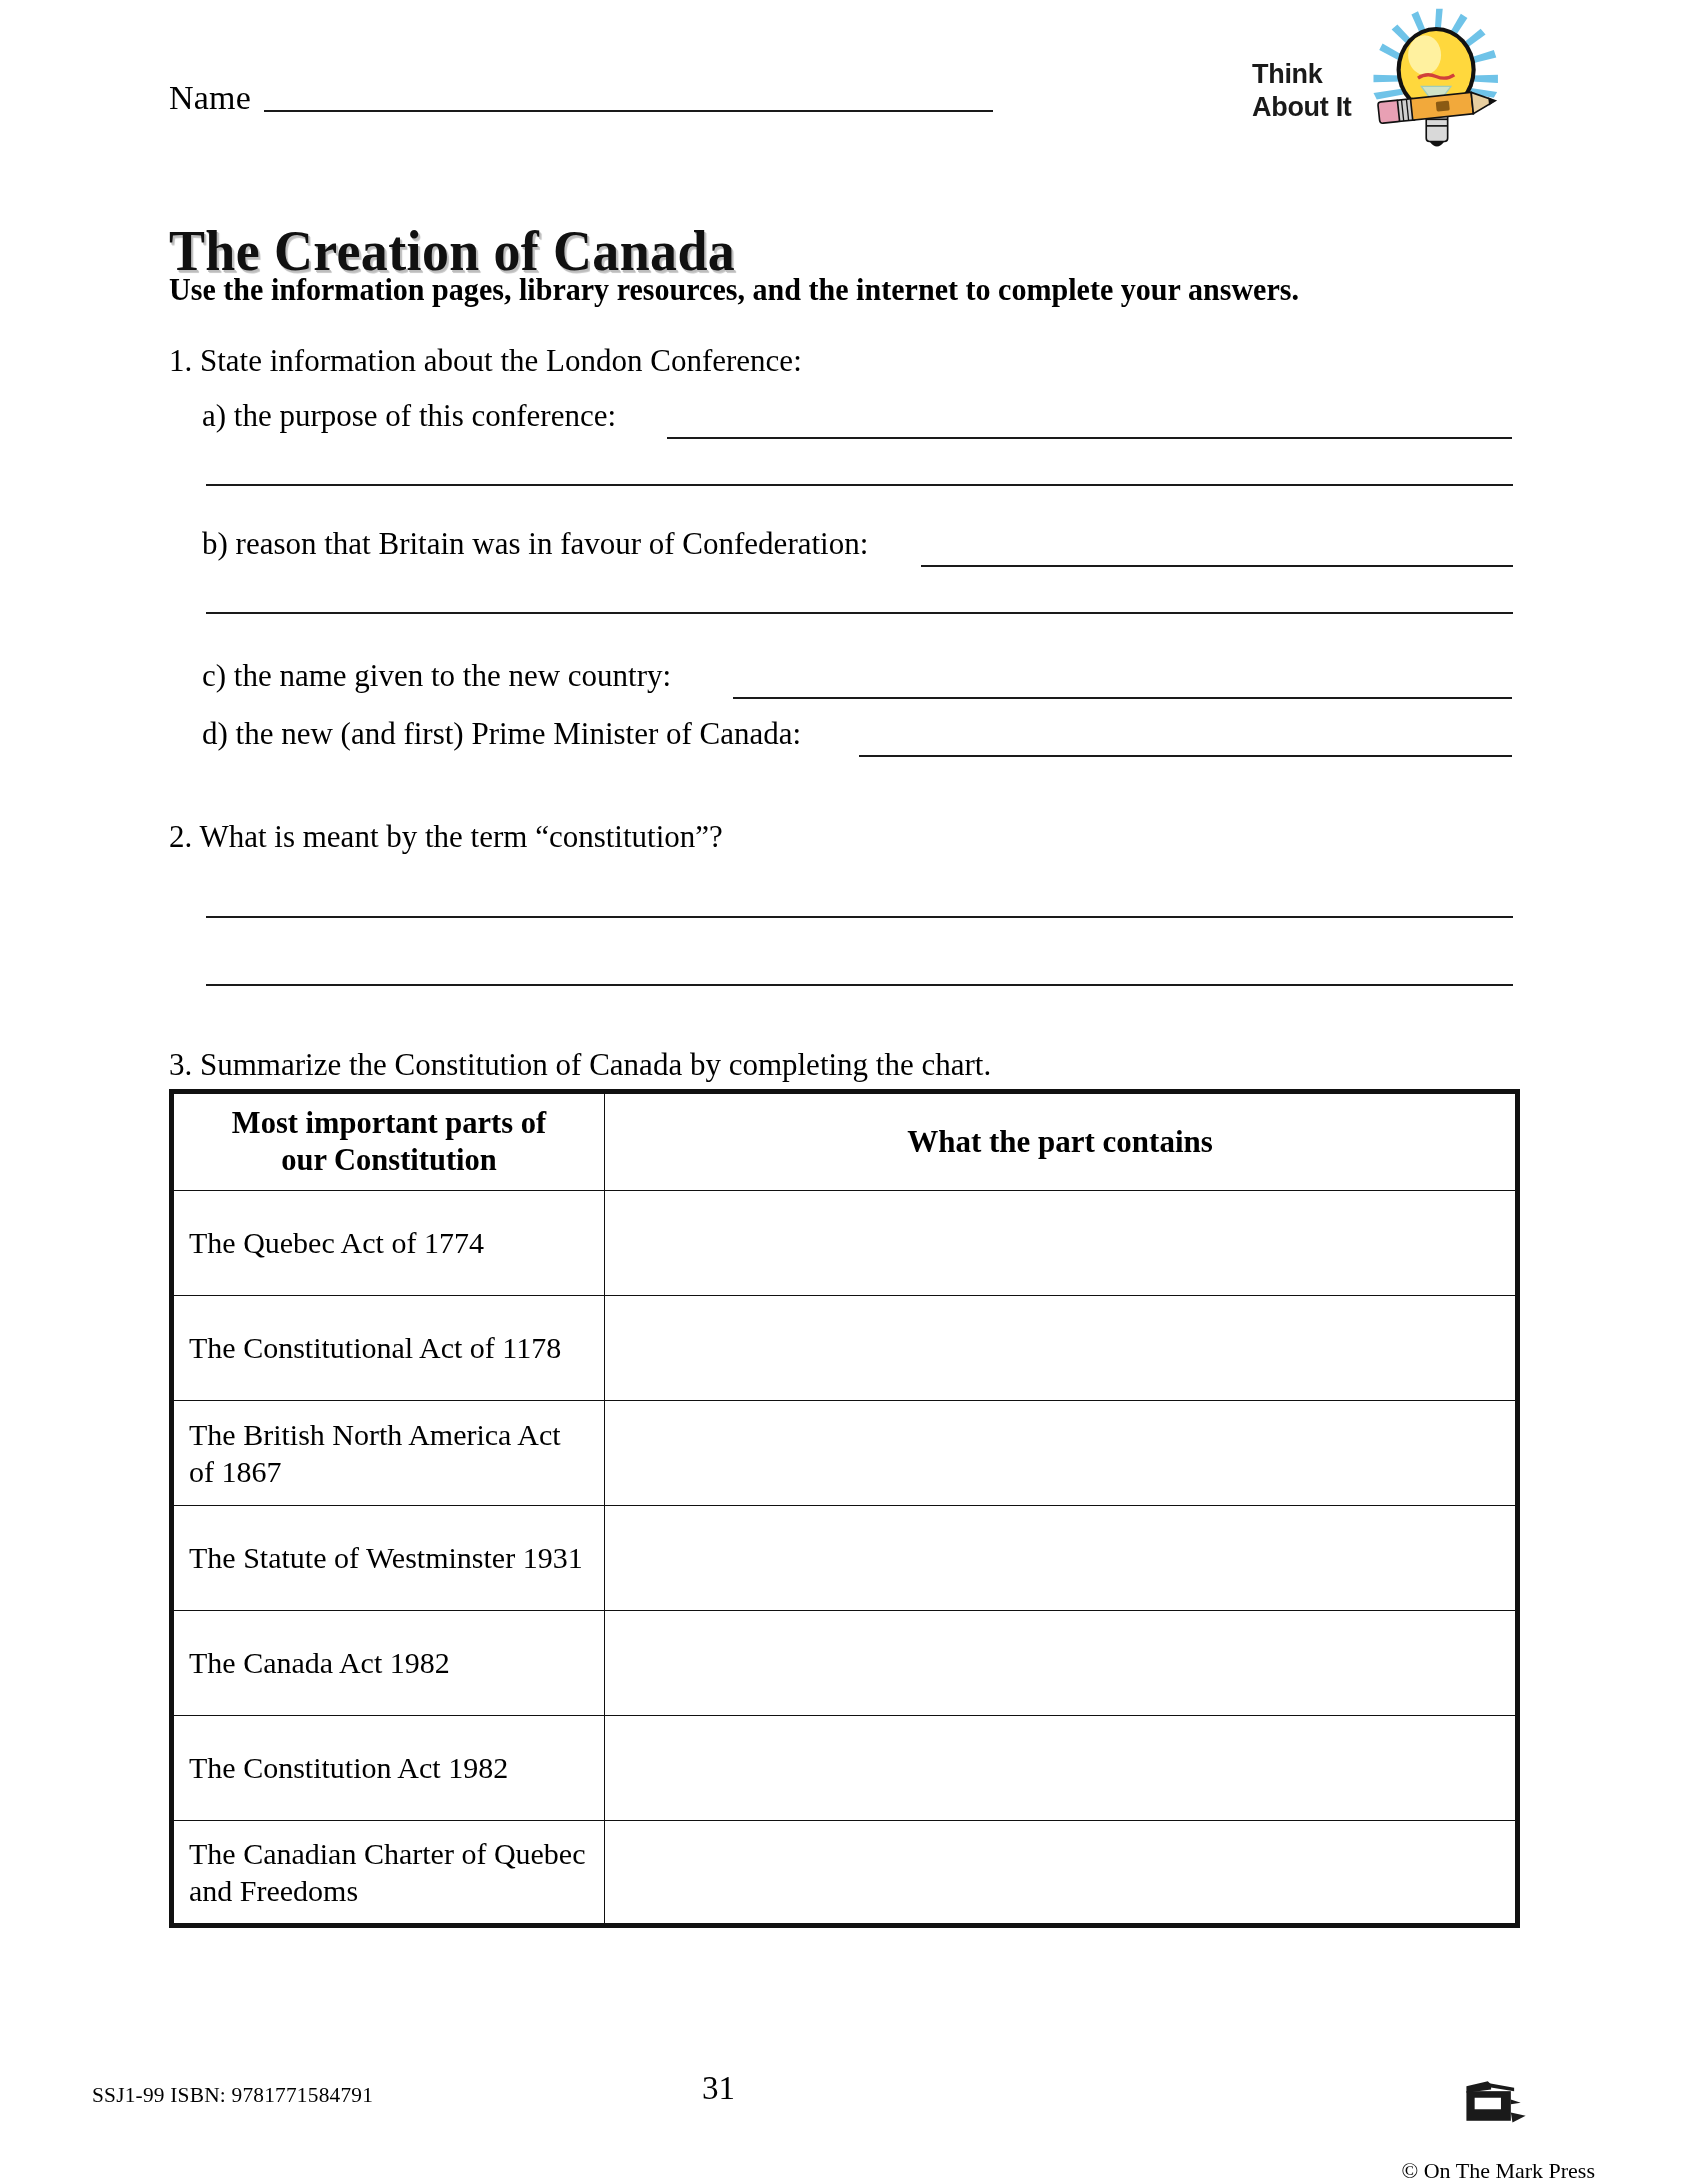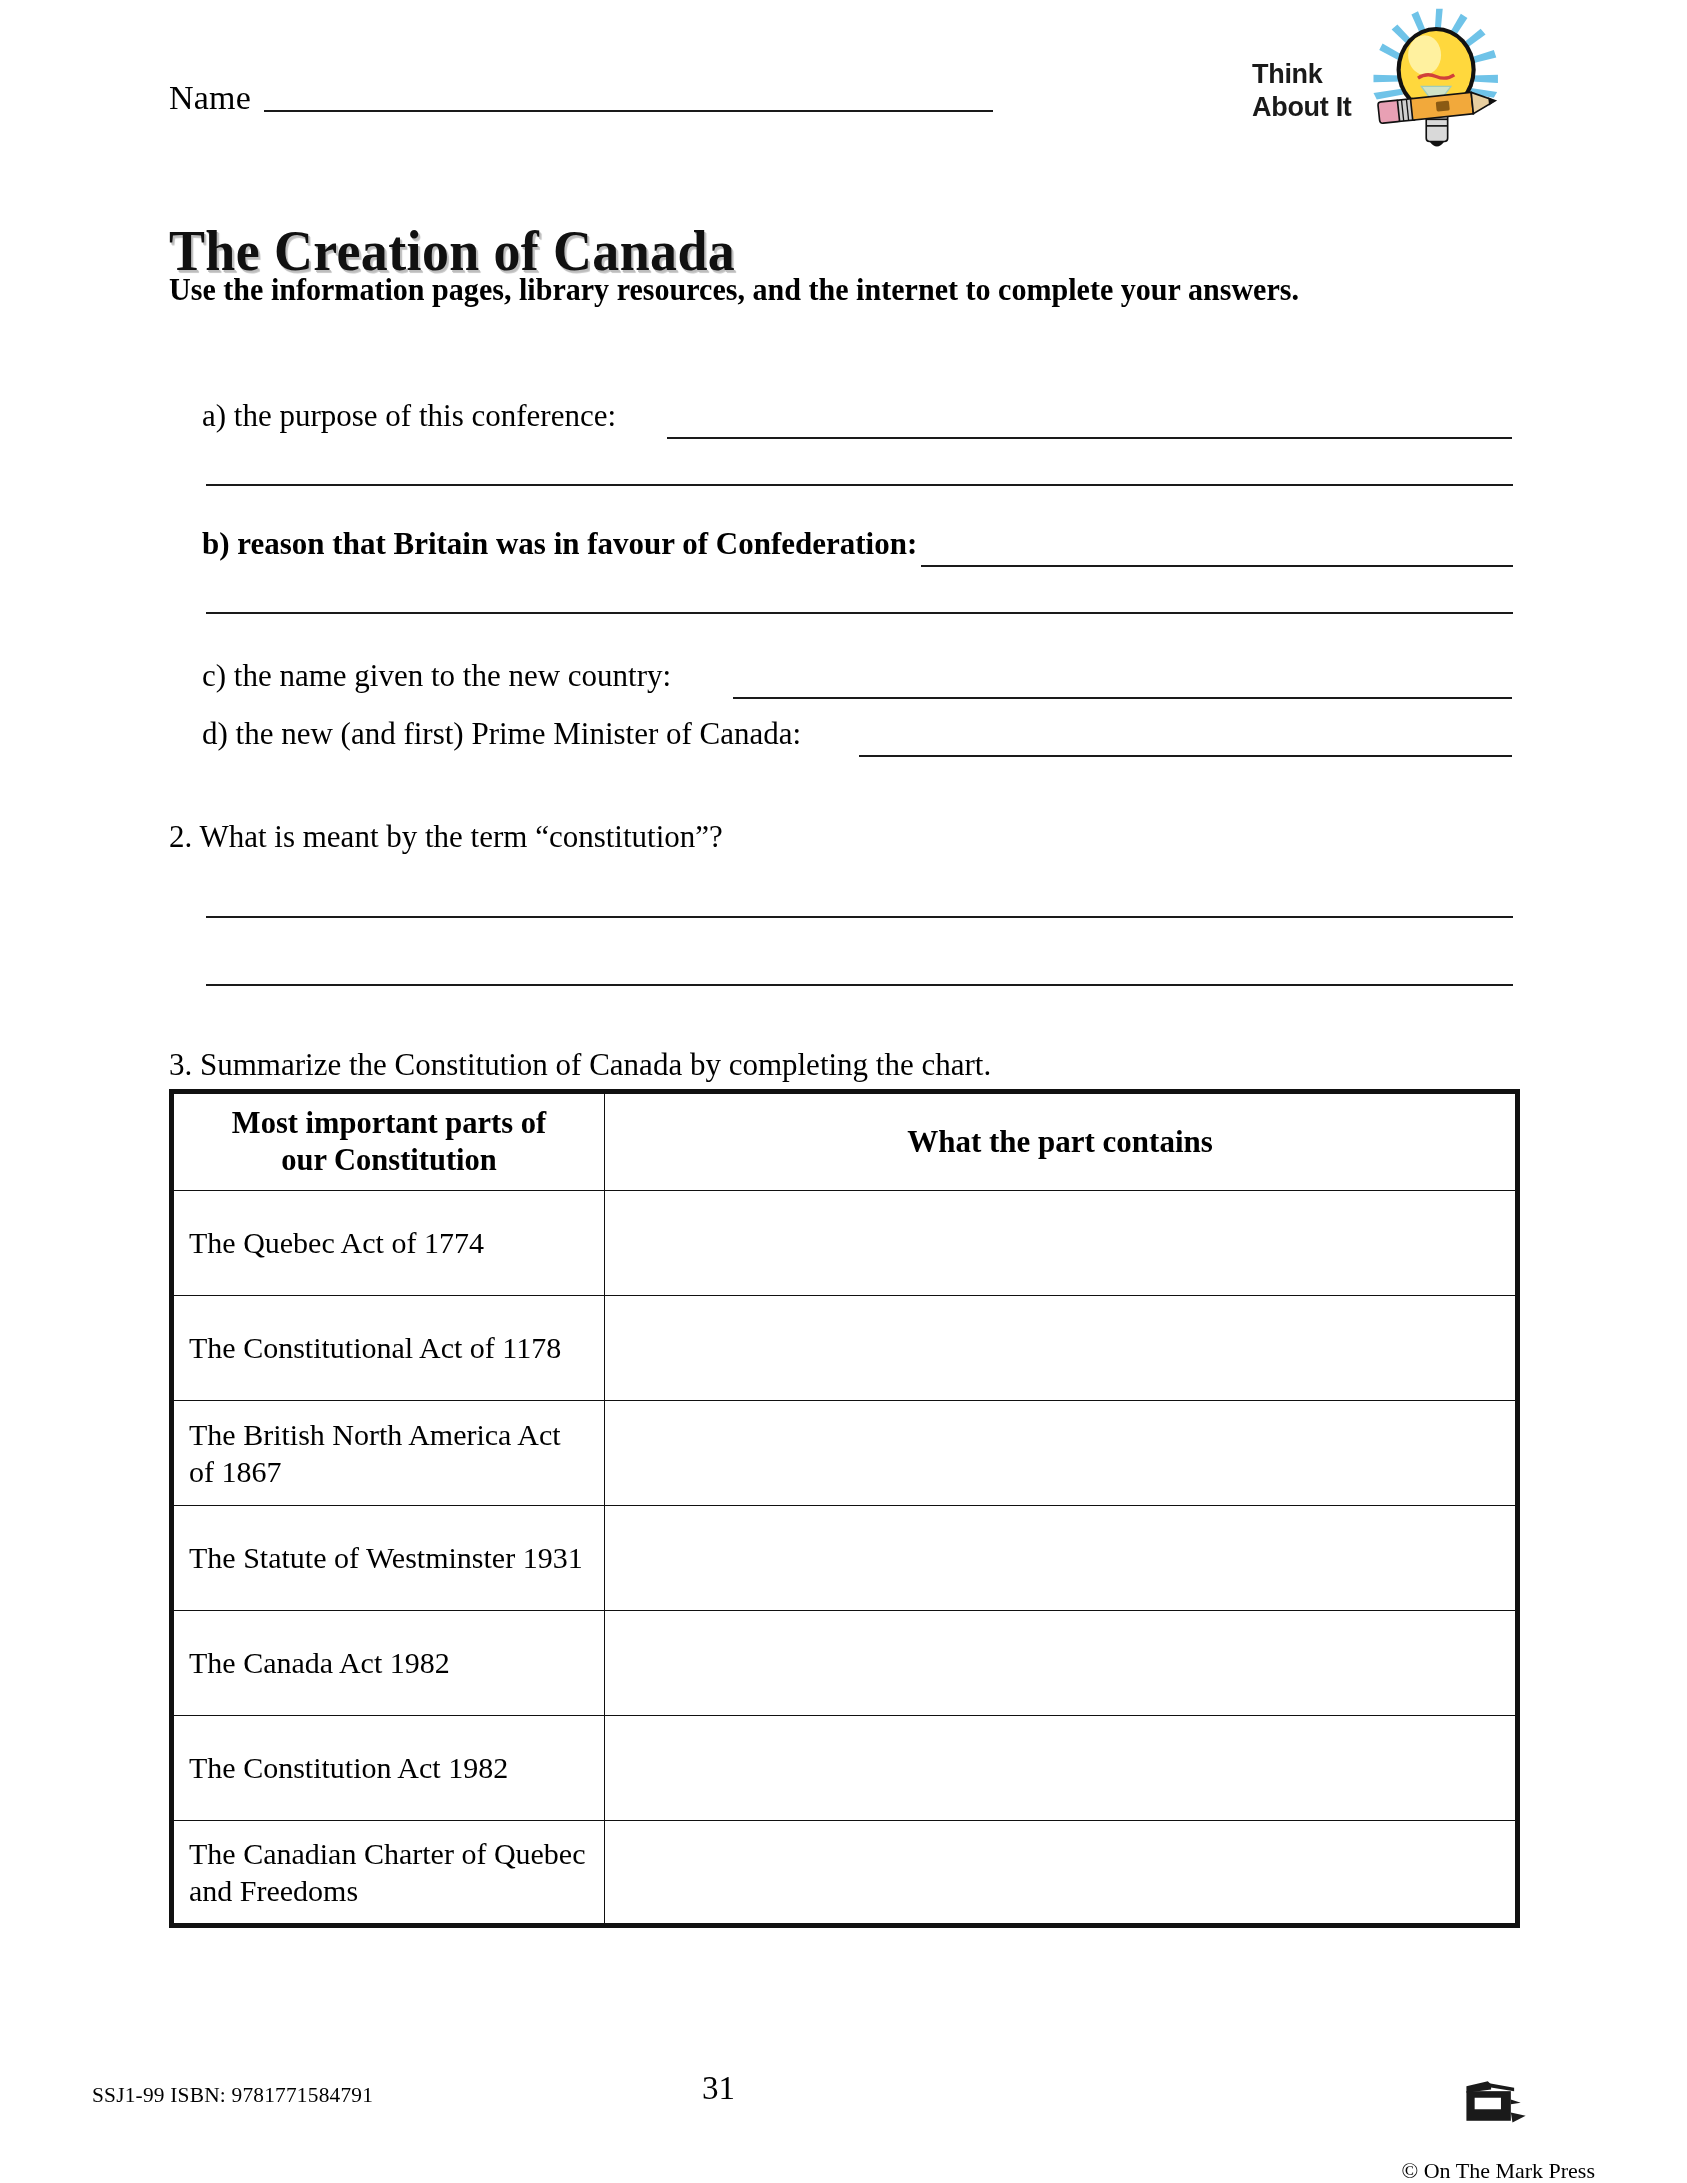--- a/index.html
+++ b/index.html
@@ -196,26 +196,27 @@
         <polygon points="140,108 168,121 140,134" fill="#e8cfa0" stroke="#111" stroke-width="2"></polygon>
         <polygon points="160,116 168,121 160,126" fill="#111"></polygon>
       </g>
     </svg>
   </div>
 
   <h1 class="doc-title">The Creation of Canada</h1>
 
   <div class="instruction">Use the information pages, library resources, and the internet to complete your answers.</div>
 
+  <div class="q q-num" style="top:344px;">1. State information about the London Conference:</div>
 
   <div class="q q-sub" style="top:399px;">a) the purpose of this conference:</div>
   <div class="rule" style="left:667px; top:437px; width:845px;"></div>
   <div class="rule" style="left:206px; top:484px; width:1307px;"></div>
 
-  <div class="q q-sub" style="top:527px;font-weight:bold;">b) reason that Britain was in favour of Confederation:</div>
+  <div class="q q-sub" style="top:527px;">b) reason that Britain was in favour of Confederation:</div>
   <div class="rule" style="left:921px; top:565px; width:592px;"></div>
   <div class="rule" style="left:206px; top:612px; width:1307px;"></div>
 
   <div class="q q-sub" style="top:659px;">c) the name given to the new country:</div>
   <div class="rule" style="left:733px; top:697px; width:779px;"></div>
 
   <div class="q q-sub" style="top:717px;">d) the new (and first) Prime Minister of Canada:</div>
   <div class="rule" style="left:859px; top:755px; width:653px;"></div>
 
   <div class="q q-num" style="top:820px;">2. What is meant by the term “constitution”?</div>

